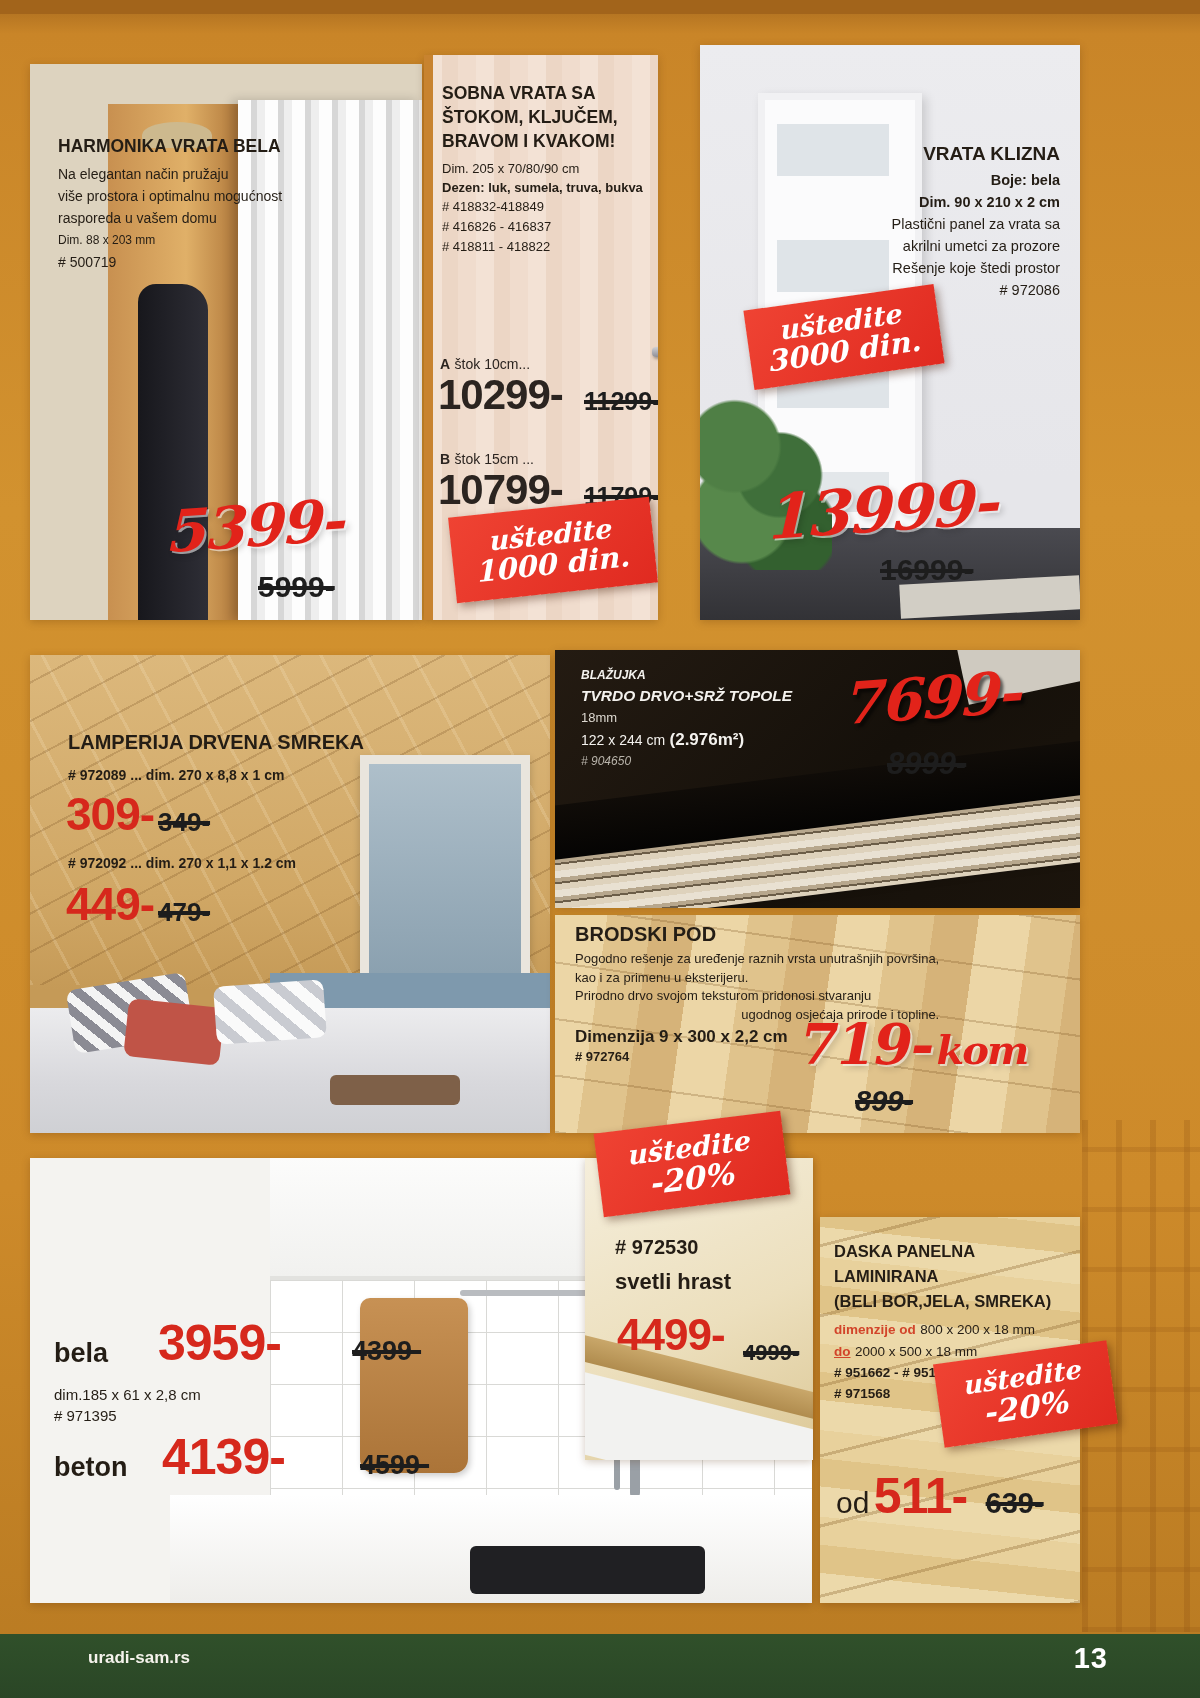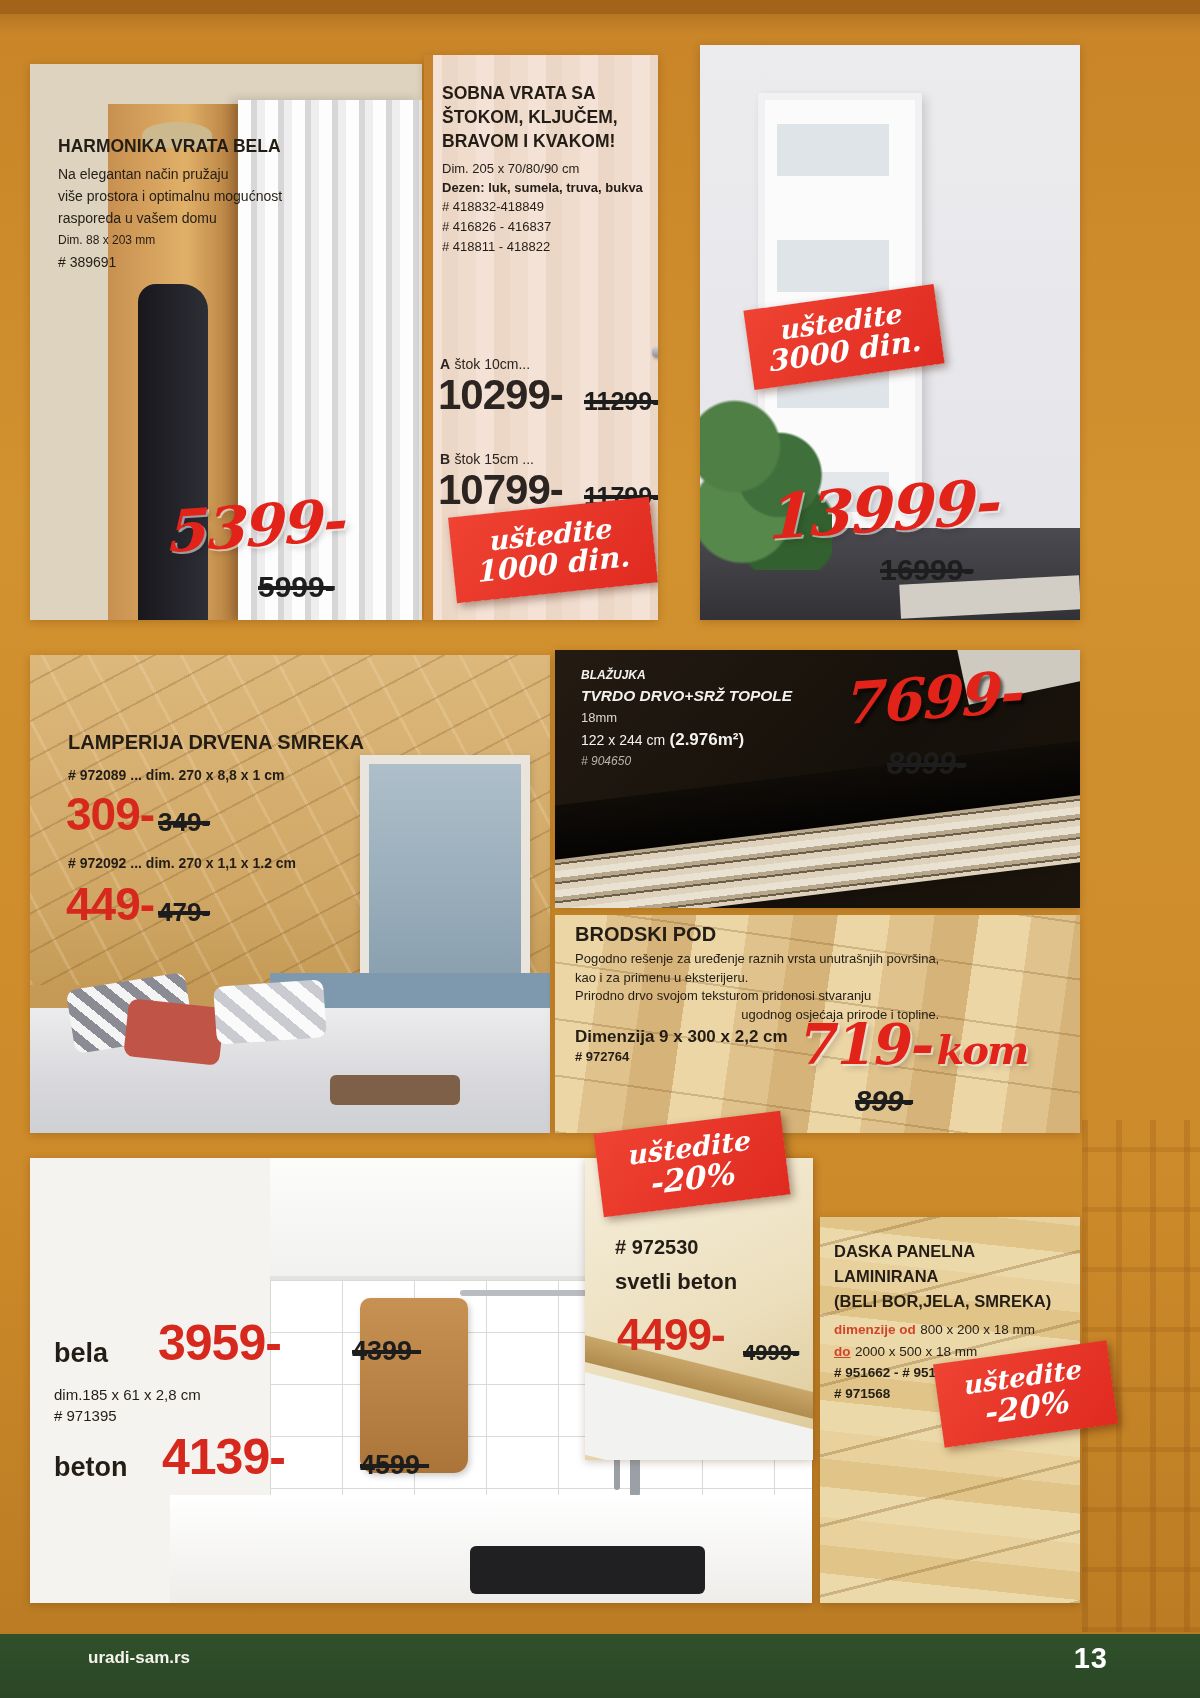--- a/index.html
+++ b/index.html
@@ -29,21 +29,21 @@
   <div class="abs" style="left:78px;top:40px;width:130px;height:516px;background:linear-gradient(90deg,#c89050,#e0b068 60%,#b27a3c);"></div>
   <div class="abs" style="left:108px;top:220px;width:70px;height:336px;background:linear-gradient(90deg,#17171c,#2e2e36);border-radius:18px 26px 0 0;"></div>
   <div class="abs" style="left:112px;top:58px;width:70px;height:26px;background:#cdb98e;border-radius:50% 50% 8px 8px;"></div>
   <div class="abs" style="left:208px;top:36px;width:184px;height:520px;background:repeating-linear-gradient(90deg,#fdfdfd 0 13px,#d7d7d7 13px 19px,#eeeeee 19px 27px);box-shadow:-6px 0 10px rgba(0,0,0,.18);"></div>
   <div class="abs dark-txt" style="left:28px;top:72px;width:300px;z-index:3;">
     <div style="font-size:17.5px;font-weight:bold;">HARMONIKA VRATA BELA</div>
     <div style="font-size:14px;margin-top:6px;line-height:22px;">Na elegantan način pružaju</div>
     <div style="font-size:14px;line-height:22px;">više prostora i optimalnu mogućnost</div>
     <div style="font-size:14px;line-height:22px;">rasporeda u vašem domu</div>
     <div style="font-size:12px;line-height:22px;">Dim. 88 x 203 mm</div>
-    <div style="font-size:14px;line-height:22px;"># 389691</div>
+    <div style="font-size:14px;line-height:22px;"># 500719</div>
   </div>
   <div class="abs script" style="left:140px;top:428px;font-size:58px;z-index:4;">5399-</div>
   <div class="abs strike" style="left:228px;top:506px;font-size:30px;z-index:4;">5999-</div>
 </div>
 
 <div class="panel" style="left:424px;top:55px;width:234px;height:565px;background:repeating-linear-gradient(90deg,#f3e2d5 0 18px,#ecd6c5 18px 34px,#f0dccd 34px 52px);">
   <div class="abs" style="left:0;top:0;width:9px;height:565px;background:#c8832f;"></div>
   <div class="abs" style="left:228px;top:292px;width:30px;height:10px;background:linear-gradient(180deg,#cfcfd4,#8e8e96);border-radius:4px;box-shadow:1px 2px 3px rgba(0,0,0,.3);"></div>
   <div class="abs dark-txt" style="left:18px;top:26px;width:240px;">
     <div style="font-size:17.5px;font-weight:bold;line-height:24px;">SOBNA VRATA SA</div>
@@ -76,20 +76,29 @@
 <div class="panel" style="left:700px;top:45px;width:380px;height:575px;background:linear-gradient(180deg,#ececef 0%,#e6e6ea 75%);">
   <div class="abs" style="left:58px;top:48px;width:150px;height:438px;background:#fbfbfc;border:7px solid #f1f1f3;box-shadow:4px 4px 10px rgba(0,0,0,.15);">
     <div class="abs" style="left:12px;top:24px;width:112px;height:52px;background:#dfe4e8;"></div>
     <div class="abs" style="left:12px;top:140px;width:112px;height:52px;background:#dfe4e8;"></div>
     <div class="abs" style="left:12px;top:256px;width:112px;height:52px;background:#dfe4e8;"></div>
     <div class="abs" style="left:12px;top:372px;width:112px;height:40px;background:#e3e7ea;"></div>
   </div>
   <div class="abs" style="left:0;bottom:0;width:380px;height:92px;background:linear-gradient(180deg,#4a4a50,#323236);"></div>
   <div class="abs" style="left:200px;bottom:6px;width:180px;height:34px;background:#d2cec5;transform:rotate(-3deg);"></div>
   <div class="abs" style="left:-18px;bottom:50px;width:150px;height:190px;background:radial-gradient(circle at 35% 35%,#4f7f45 0 28%,transparent 30%),radial-gradient(circle at 65% 50%,#3f6f3a 0 30%,transparent 32%),radial-gradient(circle at 40% 70%,#57884b 0 30%,transparent 32%),radial-gradient(circle at 70% 80%,#33602f 0 26%,transparent 28%);"></div>
+  <div class="abs dark-txt" style="right:20px;top:98px;width:300px;text-align:right;z-index:3;">
+    <div style="font-size:19px;font-weight:bold;">VRATA KLIZNA</div>
+    <div style="font-size:14.5px;font-weight:bold;margin-top:4px;line-height:22px;">Boje: bela</div>
+    <div style="font-size:14.5px;font-weight:bold;line-height:22px;">Dim. 90 x 210 x 2 cm</div>
+    <div style="font-size:14.5px;line-height:22px;">Plastični panel za vrata sa</div>
+    <div style="font-size:14.5px;line-height:22px;">akrilni umetci za prozore</div>
+    <div style="font-size:14.5px;line-height:22px;">Rešenje koje štedi prostor</div>
+    <div style="font-size:14.5px;line-height:22px;"># 972086</div>
+  </div>
   <div class="abs badge" style="left:48px;top:252px;width:192px;height:80px;transform:rotate(-8deg);">
     <div class="l" style="font-size:27px;">uštedite</div>
     <div class="l" style="font-size:29px;">3000 din.</div>
   </div>
   <div class="abs script" style="left:70px;top:428px;font-size:62px;z-index:4;">13999-</div>
   <div class="abs strike" style="left:180px;top:508px;font-size:30px;z-index:4;">16999-</div>
 </div>
 
 <div class="panel" style="left:30px;top:655px;width:520px;height:478px;background:linear-gradient(180deg,#dcb87c 0%,#d0a765 50%,#c59a57 70%);">
   <div class="abs" style="left:0;top:0;width:520px;height:330px;background:repeating-linear-gradient(-28deg,rgba(110,70,25,.22) 0 2px,transparent 2px 34px),repeating-linear-gradient(62deg,rgba(255,240,210,.18) 0 3px,transparent 3px 41px);"></div>
@@ -171,21 +180,21 @@
   <div class="abs dark-txt" style="left:24px;top:294px;font-size:27px;font-weight:bold;z-index:3;">beton</div>
   <div class="abs redprice" style="left:132px;top:270px;font-size:50px;z-index:3;">4139-</div>
   <div class="abs strike" style="left:330px;top:292px;font-size:27px;z-index:3;">4599-</div>
 </div>
 
 <div class="panel" style="left:585px;top:1158px;width:228px;height:302px;background:linear-gradient(155deg,#f5eedb 0%,#ecdfbd 55%,#dcc896 100%);">
   <div class="abs" style="left:-30px;top:210px;width:320px;height:26px;background:linear-gradient(180deg,#c9a76a,#b08c4e);transform:rotate(14deg);"></div>
   <div class="abs" style="left:-30px;top:248px;width:320px;height:80px;background:#f2f2f0;transform:rotate(14deg);"></div>
   <div class="abs dark-txt" style="left:30px;top:78px;z-index:3;">
     <div style="font-size:20px;font-weight:bold;"># 972530</div>
-    <div style="font-size:22px;font-weight:bold;margin-top:10px;">svetli beton</div>
+    <div style="font-size:22px;font-weight:bold;margin-top:10px;">svetli hrast</div>
   </div>
   <div class="abs redprice" style="left:32px;top:152px;font-size:44px;z-index:3;">4499-</div>
   <div class="abs strike" style="left:158px;top:182px;font-size:22px;z-index:3;">4999-</div>
 </div>
 
 <div class="panel" style="left:820px;top:1217px;width:260px;height:386px;background:repeating-linear-gradient(6deg,#ecd9aa 0 30px,#e0c488 30px 58px,#e8d19c 58px 86px);">
   <div class="abs" style="left:0;top:0;width:260px;height:386px;background:repeating-linear-gradient(-14deg,rgba(130,90,35,.3) 0 3px,transparent 3px 68px);"></div>
   <div class="abs dark-txt" style="left:14px;top:22px;z-index:3;">
     <div style="font-size:16.5px;font-weight:bold;line-height:25px;">DASKA PANELNA LAMINIRANA</div>
     <div style="font-size:16.5px;font-weight:bold;line-height:25px;">(BELI BOR,JELA, SMREKA)</div>
@@ -193,20 +202,25 @@
       <span style="font-size:13.5px;font-weight:bold;color:#d2442a;">dimenzije od</span>
       <span style="font-size:13.5px;">800 x 200 x 18 mm</span>
     </div>
     <div style="line-height:21px;">
       <span style="font-size:13.5px;font-weight:bold;color:#d2442a;text-decoration:underline;">do</span>
       <span style="font-size:13.5px;">2000 x 500 x 18 mm</span>
     </div>
     <div style="font-size:13.5px;font-weight:bold;line-height:21px;"># 951662 - # 951674</div>
     <div style="font-size:13.5px;font-weight:bold;line-height:21px;"># 971568</div>
   </div>
+  <div class="abs" style="left:16px;top:250px;z-index:3;white-space:nowrap;">
+    <span style="font-size:30px;color:#241d15;">od</span>
+    <span class="redprice" style="font-size:50px;">511-</span>
+    <span class="strike" style="font-size:29px;margin-left:14px;">639-</span>
+  </div>
 </div>
 
 <div class="abs badge" style="left:938px;top:1352px;width:175px;height:84px;transform:rotate(-8deg);">
   <div class="l" style="font-size:26px;">uštedite</div>
   <div class="l" style="font-size:31px;">-20%</div>
 </div>
 
 <div class="footer">
   <div class="abs" style="left:88px;top:14px;font-size:17px;font-weight:bold;color:#f5f3ec;">uradi-sam.rs</div>
   <div class="abs" style="right:92px;top:8px;font-size:29px;font-weight:bold;color:#ffffff;letter-spacing:1px;">13</div>

